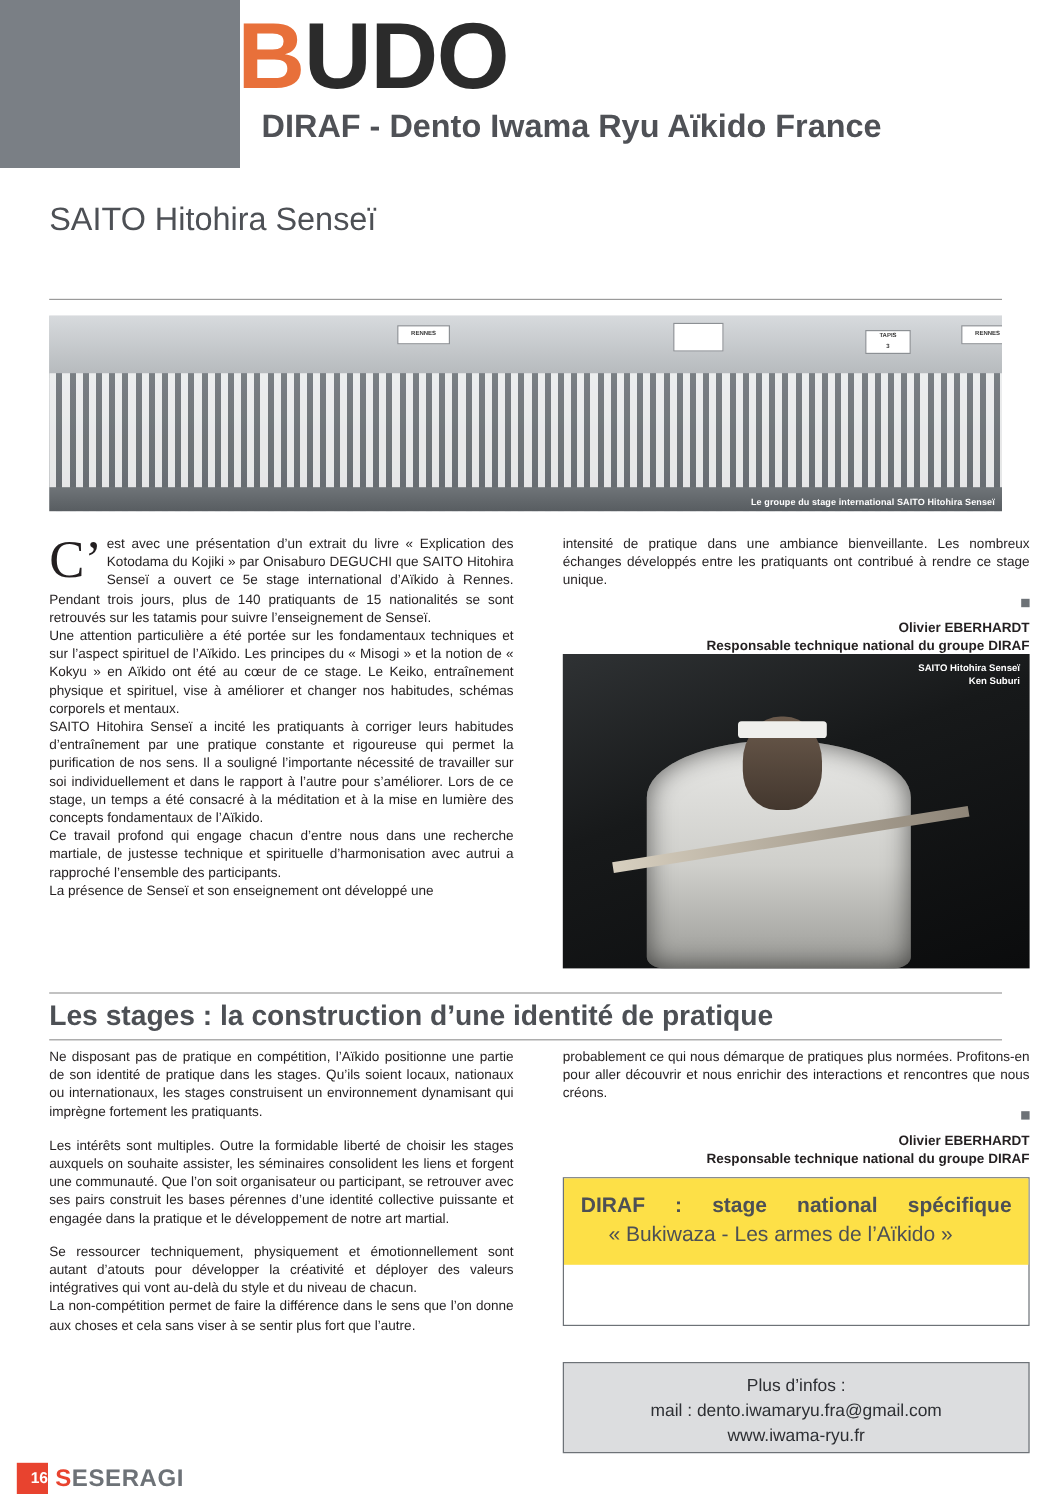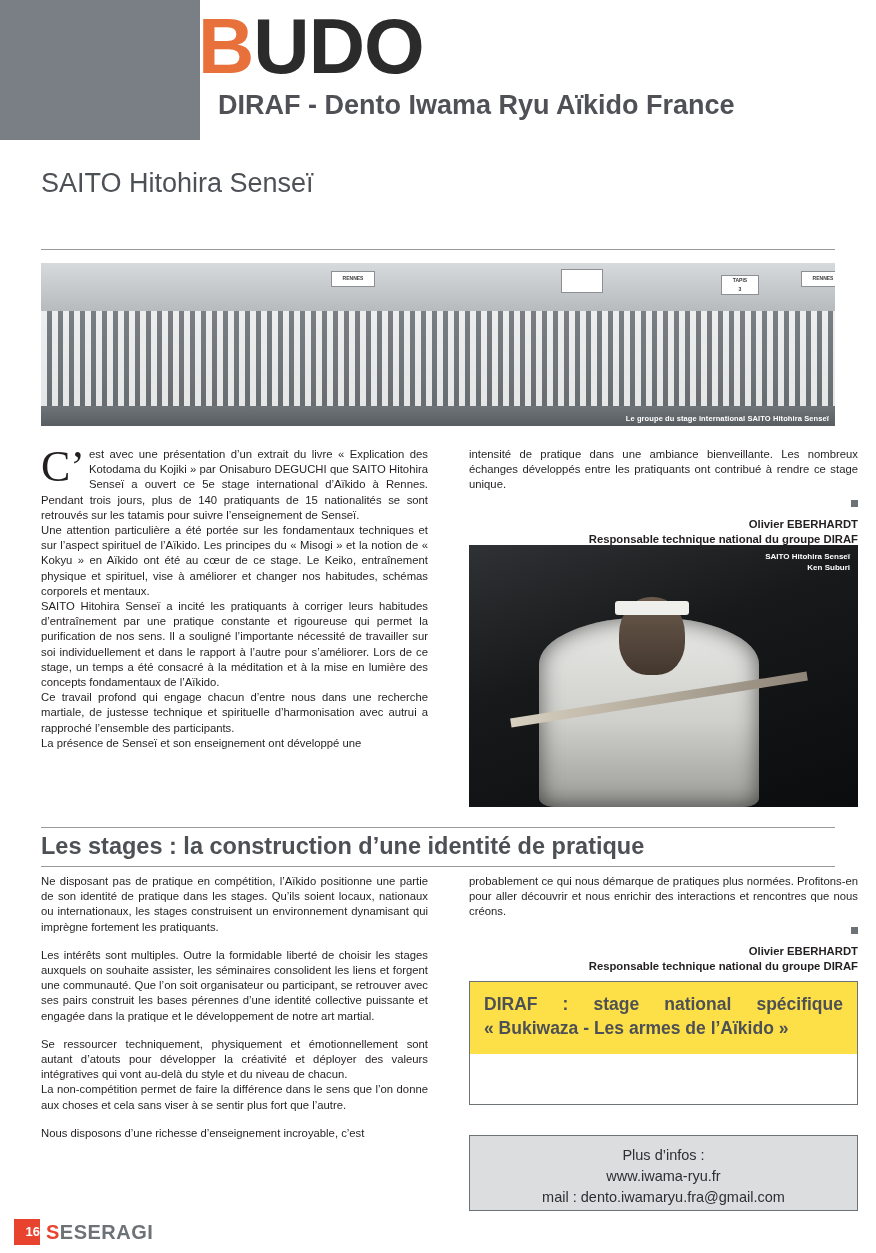--- a/index.html
+++ b/index.html
@@ -297,23 +297,24 @@
   .box-stage-head .l1 {
     font-size: 17.5px;
     font-weight: bold;
     color: #4d5055;
     text-align: justify;
     text-align-last: justify;
     line-height: 24px;
   }
   .box-stage-head .l2 {
     font-size: 17.5px;
-    font-weight: bold;
+    font-weight: normal;
     color: #4d5055;
     line-height: 24px;
+    margin-left: 23px;
   }
   .box-stage-body {
     position: absolute;
     left: 0; top: 72px;
     width: 100%;
     padding: 8px 12px;
     box-sizing: border-box;
     font-size: 10.8px;
     line-height: 15px;
   }
@@ -421,39 +422,38 @@
 <div class="sec2-rule-bottom"></div>
 
 <div class="col2-left">
   <div class="body-text">Ne disposant pas de pratique en compétition, l’Aïkido positionne une partie de son identité de pratique dans les stages. Qu’ils soient locaux, nationaux ou internationaux, les stages construisent un environnement dynamisant qui imprègne fortement les pratiquants.</div>
   <div class="gap"></div>
   <div class="body-text">Les intérêts sont multiples. Outre la formidable liberté de choisir les stages auxquels on souhaite assister, les séminaires consolident les liens et forgent une communauté. Que l’on soit organisateur ou participant, se retrouver avec ses pairs construit les bases pérennes d’une identité collective puissante et engagée dans la pratique et le développement de notre art martial.</div>
   <div class="gap"></div>
   <div class="body-text">Se ressourcer techniquement, physiquement et émotionnellement sont autant d’atouts pour développer la créativité et déployer des valeurs intégratives qui vont au-delà du style et du niveau de chacun.</div>
   <div class="body-text">La non-compétition permet de faire la différence dans le sens que l’on donne aux choses et cela sans viser à se sentir plus fort que l’autre.</div>
   <div class="gap"></div>
-  <div class="body-text">Nous disposons d’une richesse d’enseignement incroyable, c’est</div>
 </div>
 
 <div class="col2-right">
   <div class="body-text">probablement ce qui nous démarque de pratiques plus normées. Profitons-en pour aller découvrir et nous enrichir des interactions et rencontres que nous créons.</div>
   <div class="sig-square"><span></span></div>
   <div class="signature">Olivier EBERHARDT</div>
   <div class="signature" style="margin-top:0;">Responsable technique national du groupe DIRAF</div>
 </div>
 
 <div class="box-stage">
   <div class="box-stage-head">
     <div class="l1">DIRAF : stage national spécifique</div>
     <div class="l2">« Bukiwaza - Les armes de l’Aïkido »</div>
   </div>
 </div>
 
 <div class="box-infos">
   <div>Plus d’infos :</div>
+  <div>mail : dento.iwamaryu.fra@gmail.com</div>
   <div>www.iwama-ryu.fr</div>
-  <div>mail : dento.iwamaryu.fra@gmail.com</div>
 </div>
 
 <div class="footer-num">16</div>
 <div class="footer-logo">
   <span class="red">S</span><span>ESERAGI</span>
 </div>
 
 </body></html>

